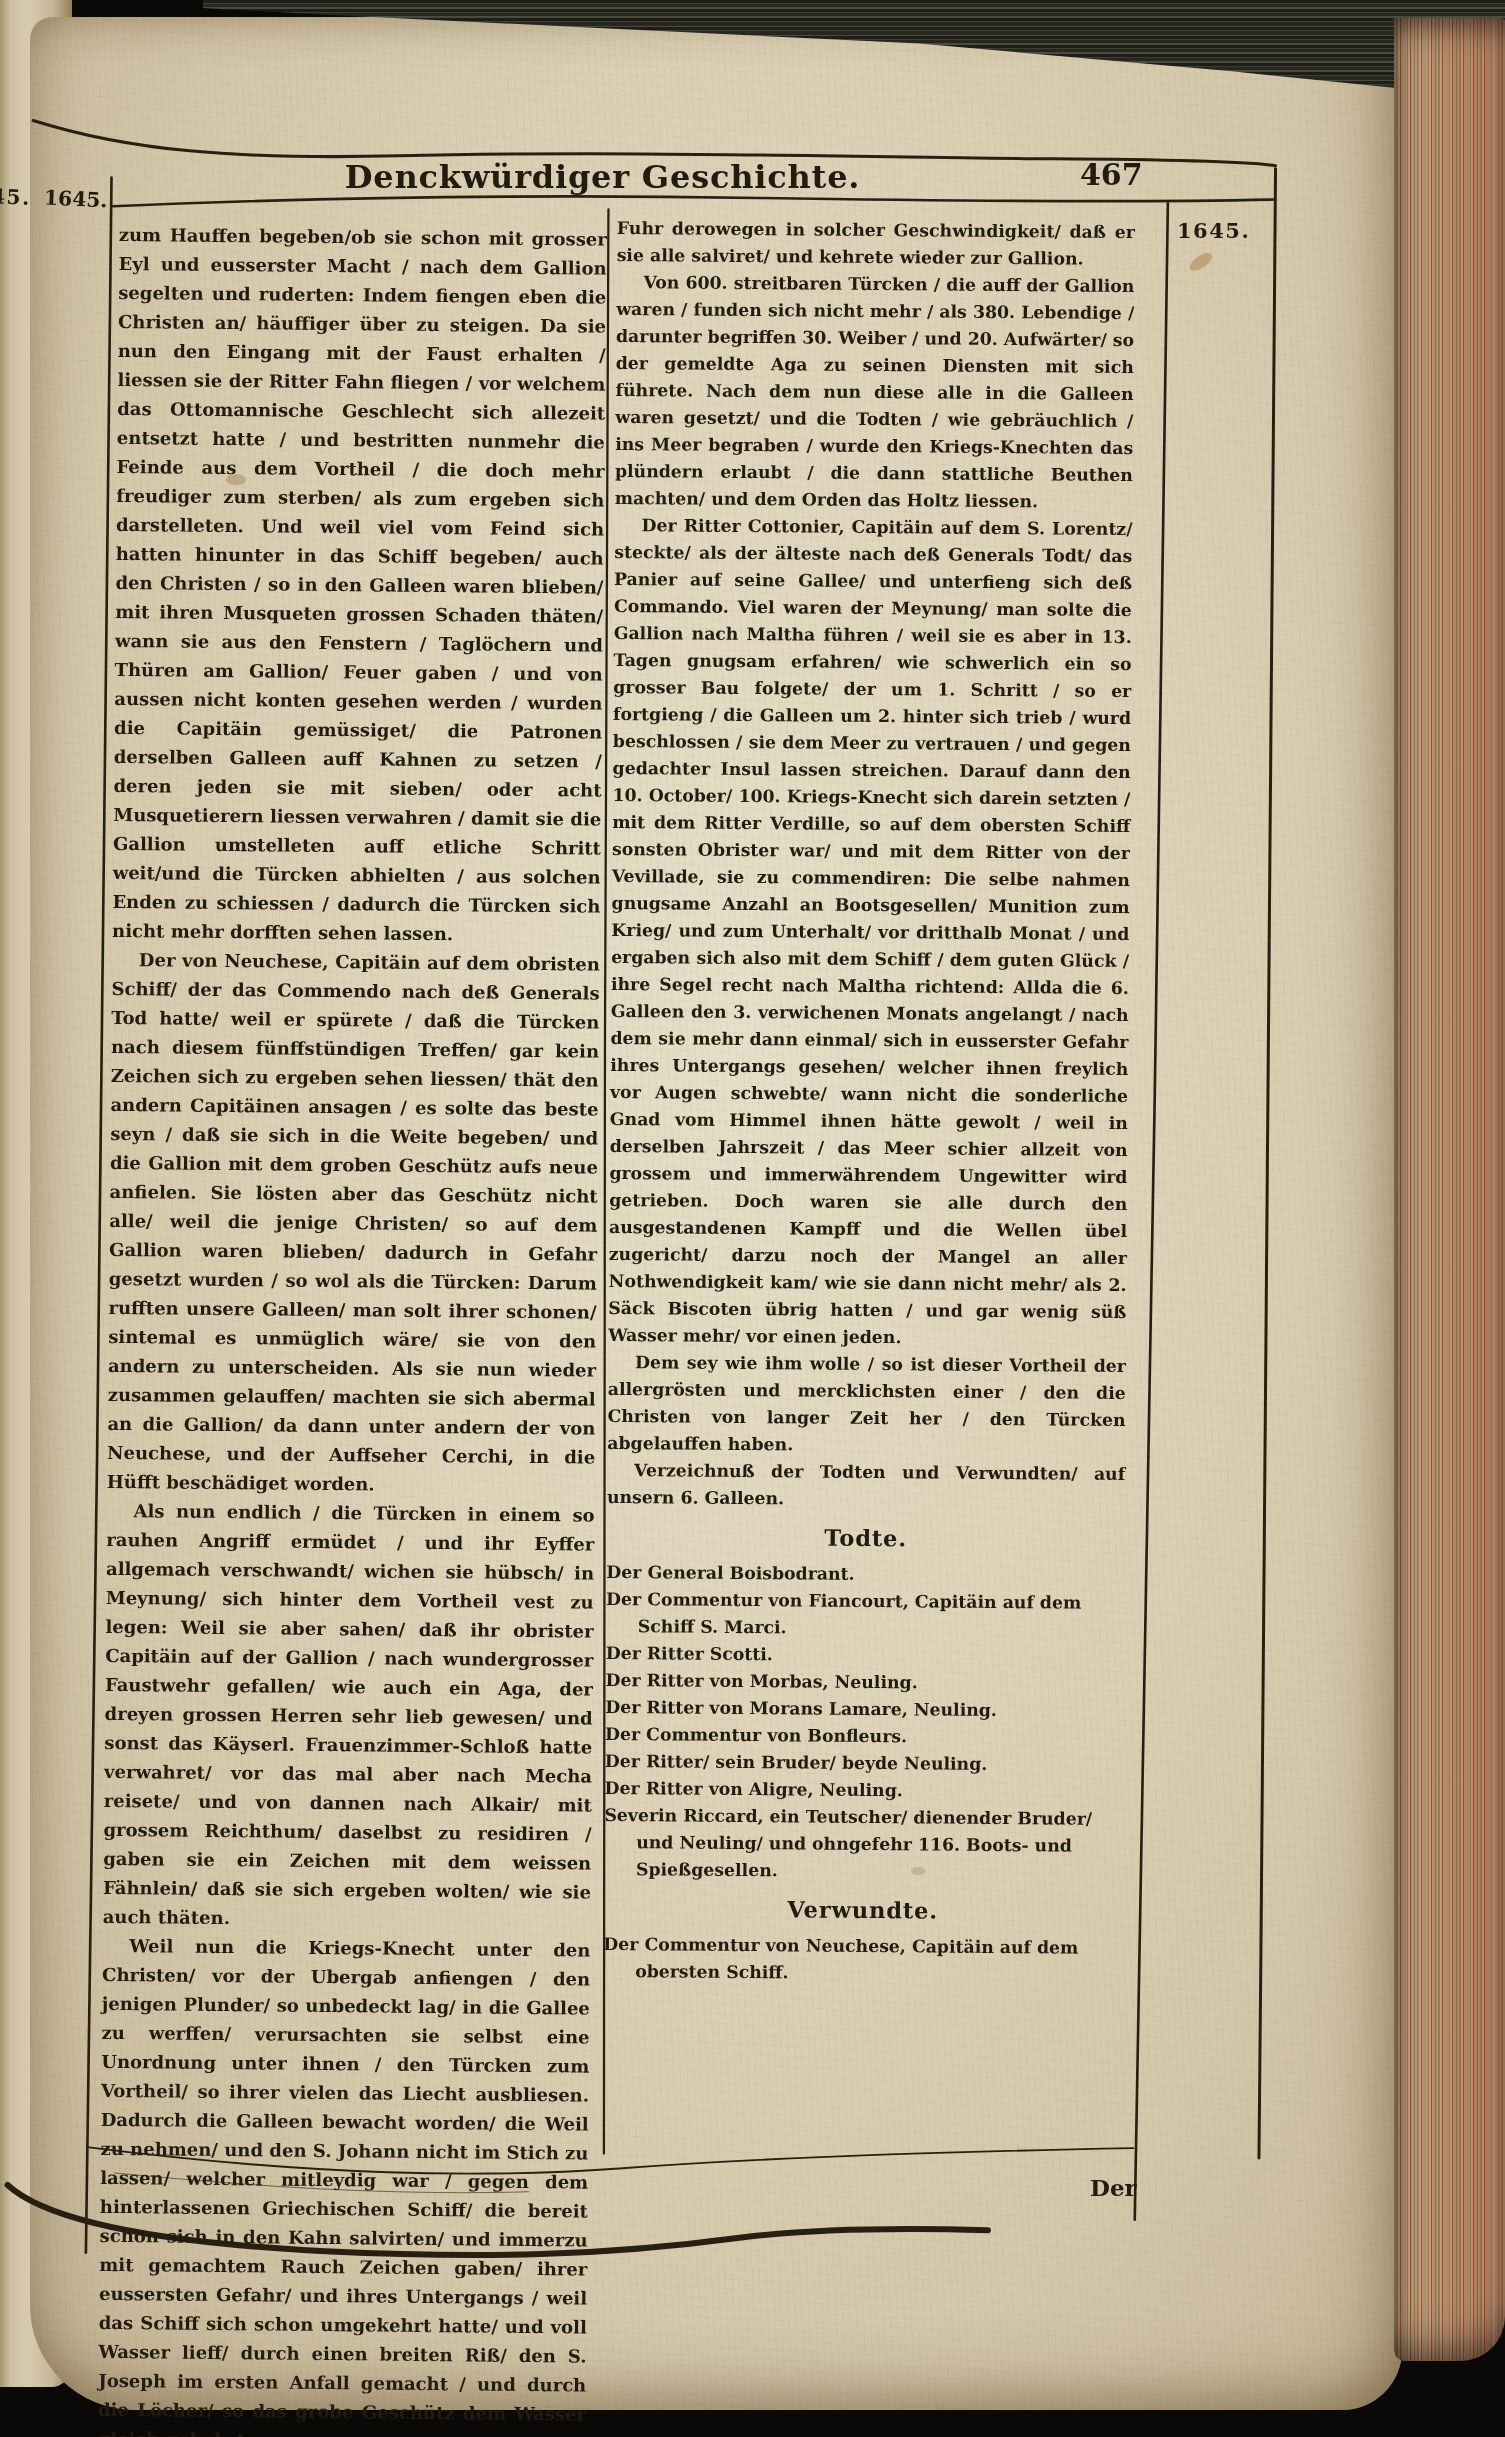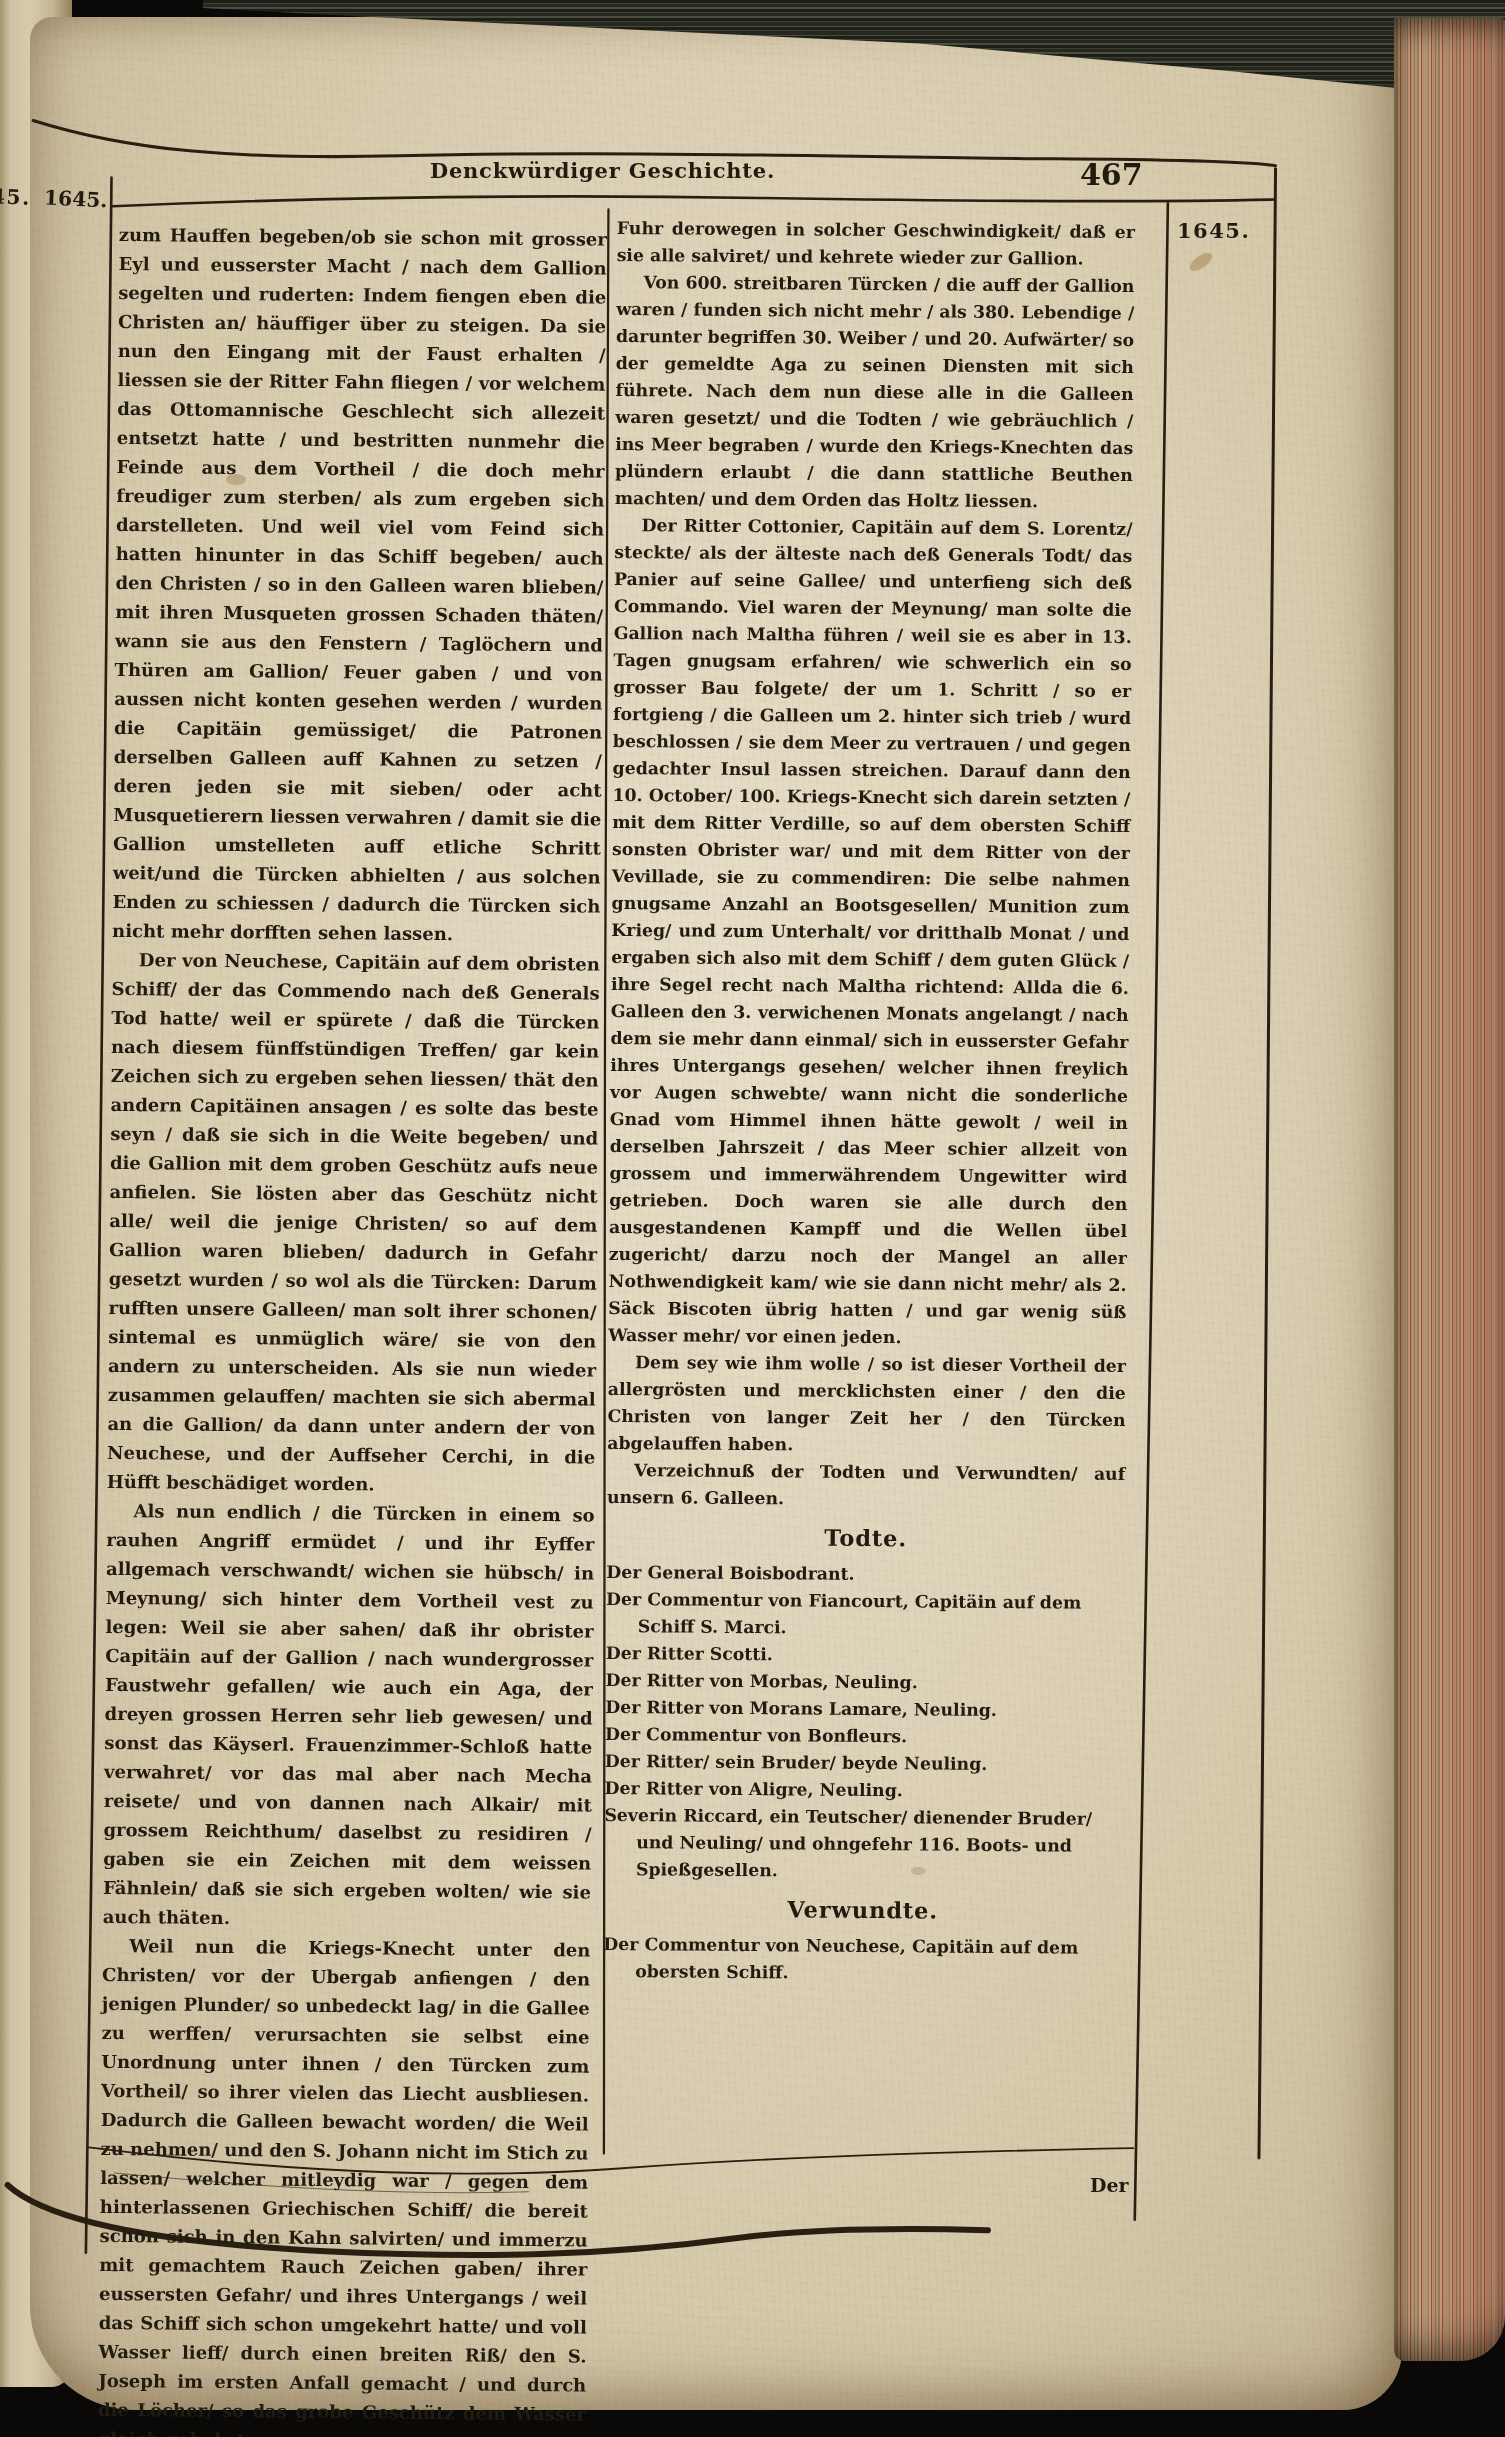--- a/index.html
+++ b/index.html
@@ -44,39 +44,39 @@
       repeating-linear-gradient(90deg,#b39674 0 2.3px,#9a7d5d 2.3px 3.8px,#c3a680 3.8px 6px,#a9492f 6px 6.8px,#b39674 6.8px 9.8px,#8f7254 9.8px 10.5px);
     border-radius:0 4.5px 45px 10.5px;
     box-shadow:inset 0 22.6px 30px -15px rgba(0,0,0,.6), inset 0 -30px 38px -19px rgba(0,0,0,.55);}
 
   
   #rules{position:absolute;left:0;top:0;pointer-events:none;}
   #rules path{fill:none;stroke:#281f12;stroke-linecap:round;}
 
   
   #page-title{position:absolute;left:324px;top:158px;width:557px;text-align:center;
-    font-size:21px;font-weight:bold;letter-spacing:0.8px;white-space:nowrap;}
+    font-size:32px;font-weight:bold;letter-spacing:0.8px;white-space:nowrap;}
   #page-number{position:absolute;left:1080px;top:157px;width:83px;font-size:30px;font-weight:bold;}
 
   
   #year-left{position:absolute;left:44px;top:187px;font-size:20.3px;font-weight:bold;transform:rotate(2.5deg);}
   #year-right{position:absolute;left:1177px;top:218px;font-size:21px;font-weight:bold;letter-spacing:1.5px;}
 
   
   .col{position:absolute;text-align:justify;font-weight:bold;}
   #col-left{left:119px;top:220px;width:488px;height:1946px;font-size:18px;line-height:29px;
     transform:rotate(.55deg);transform-origin:top left;}
   #col-right{left:617px;top:215px;width:518px;height:1957px;font-size:17.3px;line-height:27px;
     transform:rotate(.45deg);transform-origin:top left;}
   .para{text-indent:27px;margin:0;}
   .col .para:first-child{text-indent:0;}
   .cas-heading{text-align:center;font-size:22.6px;font-weight:bold;margin:12px 0 9px 0;letter-spacing:0.8px;}
   .cas-list{text-align:left;}
   .cas-item{padding-left:32px;text-indent:-32px;margin:0;}
-  #catchword{position:absolute;left:1090px;top:2174px;font-size:19px;font-weight:bold;}
+  #catchword{position:absolute;left:1090px;top:2174px;font-size:23px;font-weight:bold;}
 
   .blot1{left:226px;top:474px;width:19.6px;height:10.5px;background:rgba(150,110,55,.35);}
   .blot2{left:1188px;top:256px;width:25.6px;height:12px;background:rgba(165,120,60,.45);transform:rotate(-35deg);}
   .blot3{left:911px;top:1867px;width:15px;height:7.5px;background:rgba(140,100,55,.25);}
 </style>
 </head>
 <body>
 
 <div id="stage">
 

